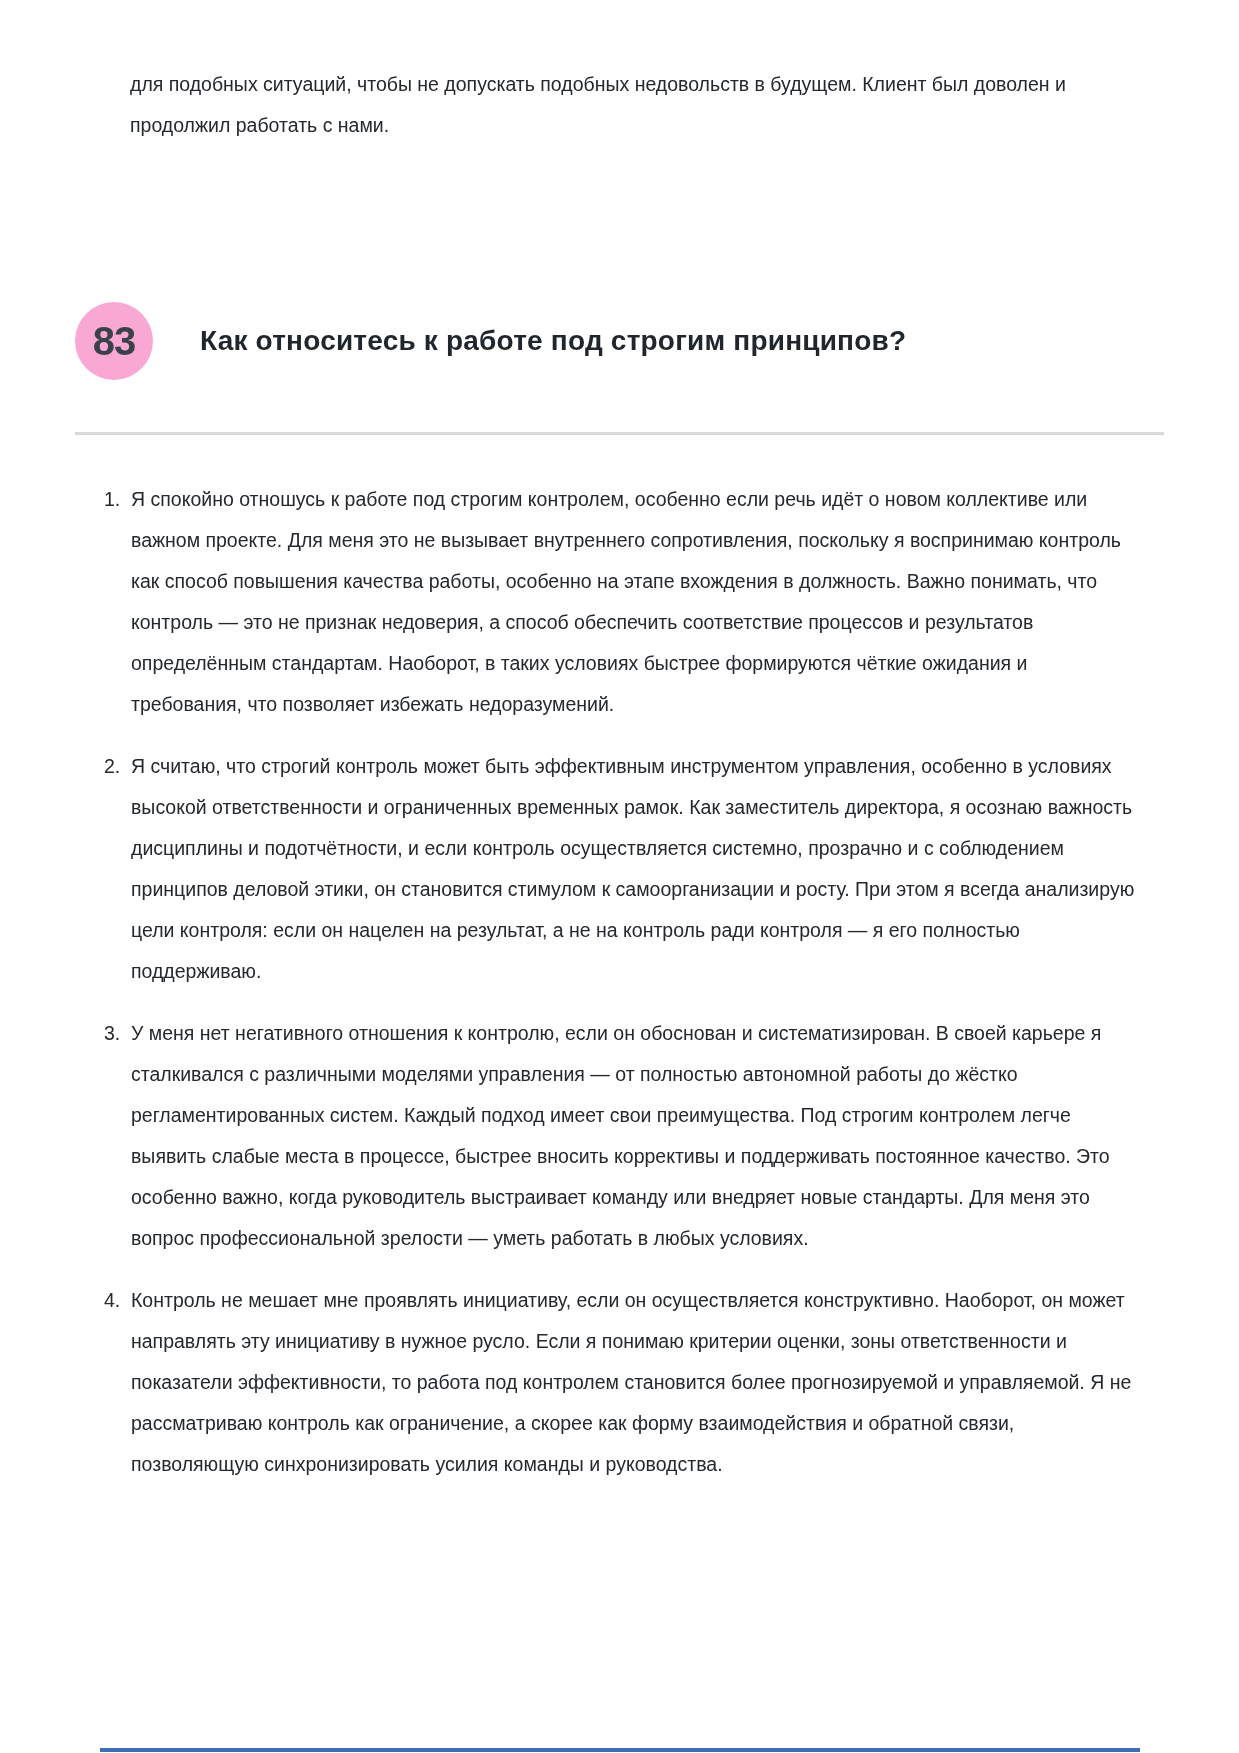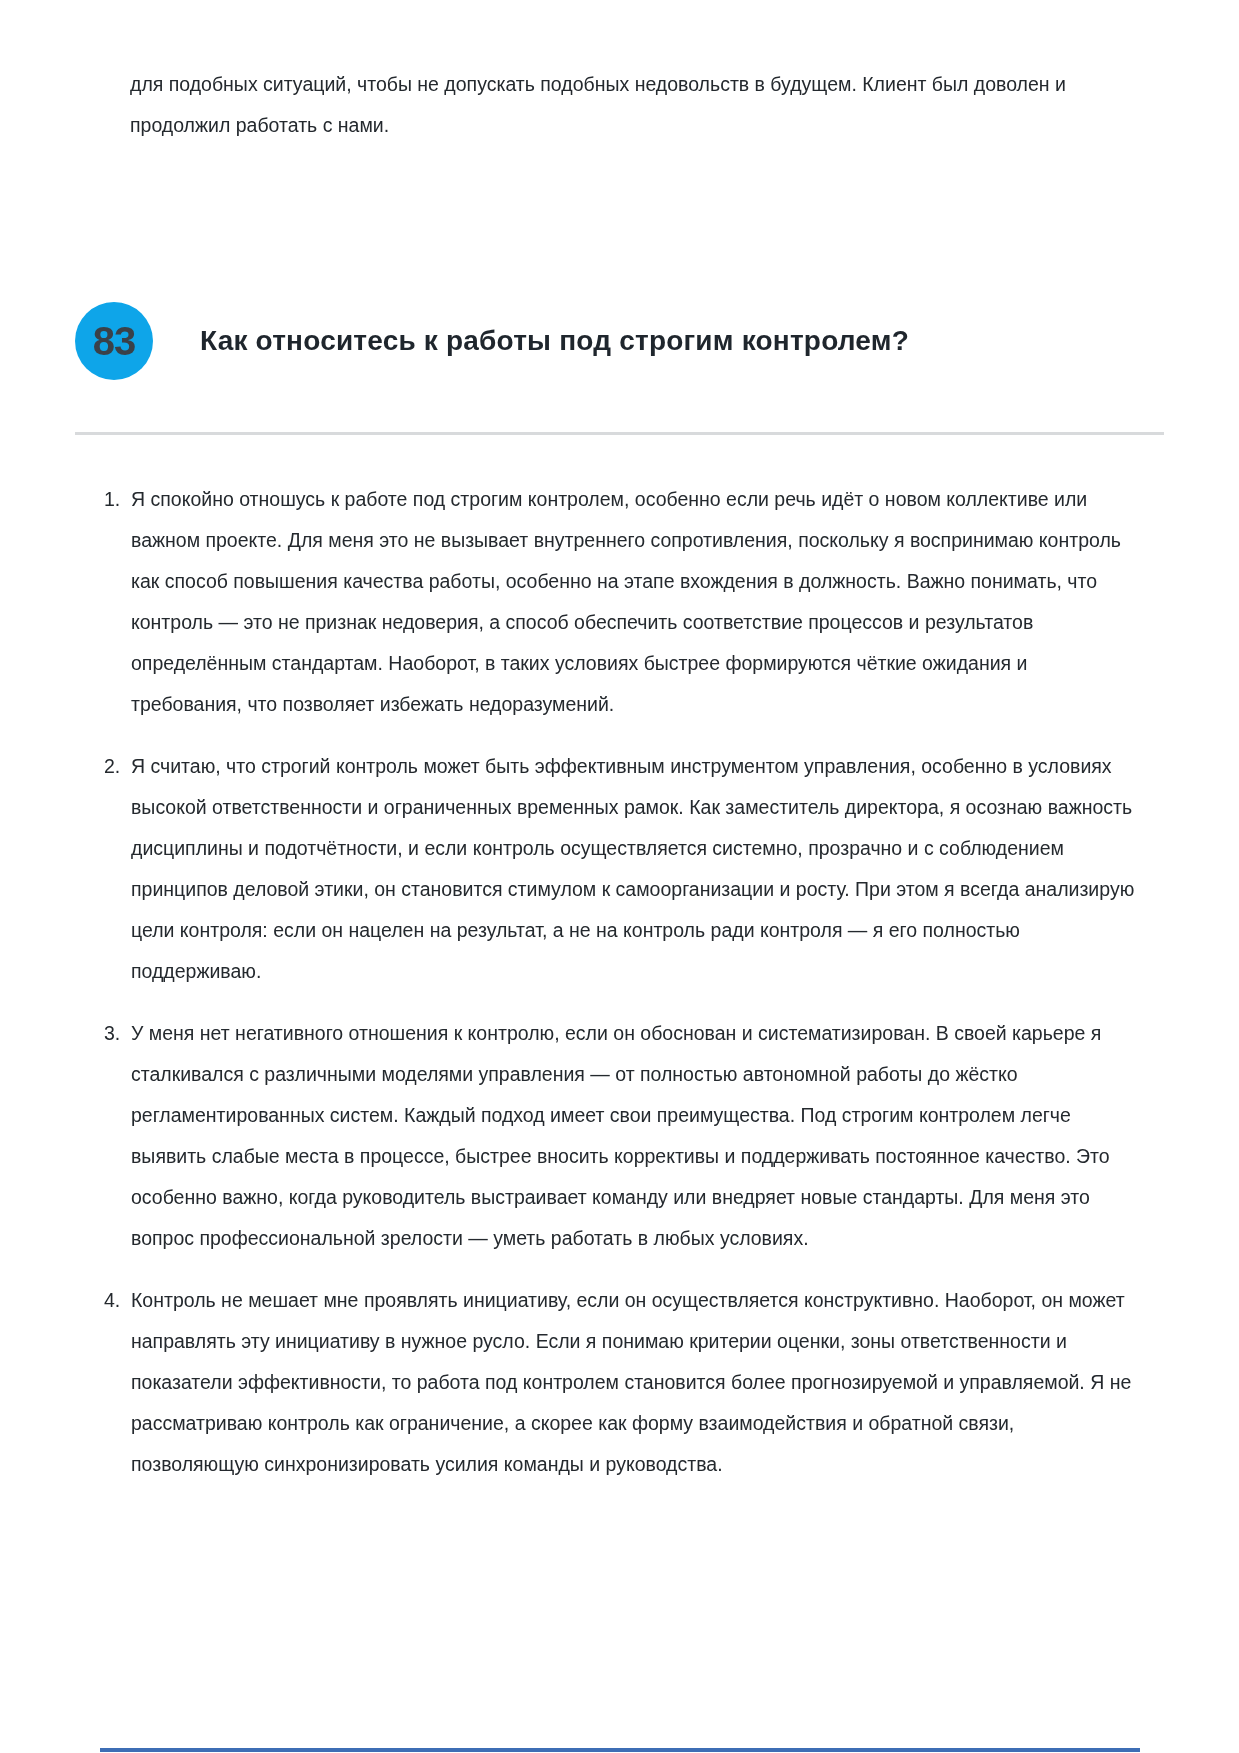--- a/index.html
+++ b/index.html
@@ -25,21 +25,21 @@
   }
   .question-header {
     display: flex;
     align-items: center;
     margin-top: 156px;
   }
   .badge {
     width: 78px;
     height: 78px;
     border-radius: 50%;
-    background: #0ea5e9;
+    background: #f9a8d4;
     display: flex;
     align-items: center;
     justify-content: center;
     flex: 0 0 auto;
   }
   .badge span {
     font-size: 40px;
     font-weight: 700;
     color: #3a4149;
     letter-spacing: -1px;
@@ -88,21 +88,21 @@
 <body>
 
 <div class="page">
 
   <p class="intro">для подобных ситуаций, чтобы не допускать подобных недовольств в будущем. Клиент был доволен и продолжил работать с нами.</p>
 
   <div class="question-header">
     <div class="badge">
       <span>83</span>
     </div>
-    <h1 class="title">Как относитесь к работы под строгим контролем?</h1>
+    <h1 class="title">Как относитесь к работе под строгим принципов?</h1>
   </div>
 
   <hr class="divider">
 
   <ol class="answers">
     <li class="answer">
       <span class="num">1.</span>
       <span class="text">Я спокойно отношусь к работе под строгим контролем, особенно если речь идёт о новом коллективе или важном проекте. Для меня это не вызывает внутреннего сопротивления, поскольку я воспринимаю контроль как способ повышения качества работы, особенно на этапе вхождения в должность. Важно понимать, что контроль — это не признак недоверия, а способ обеспечить соответствие процессов и результатов определённым стандартам. Наоборот, в таких условиях быстрее формируются чёткие ожидания и требования, что позволяет избежать недоразумений.</span>
     </li>
     <li class="answer">

